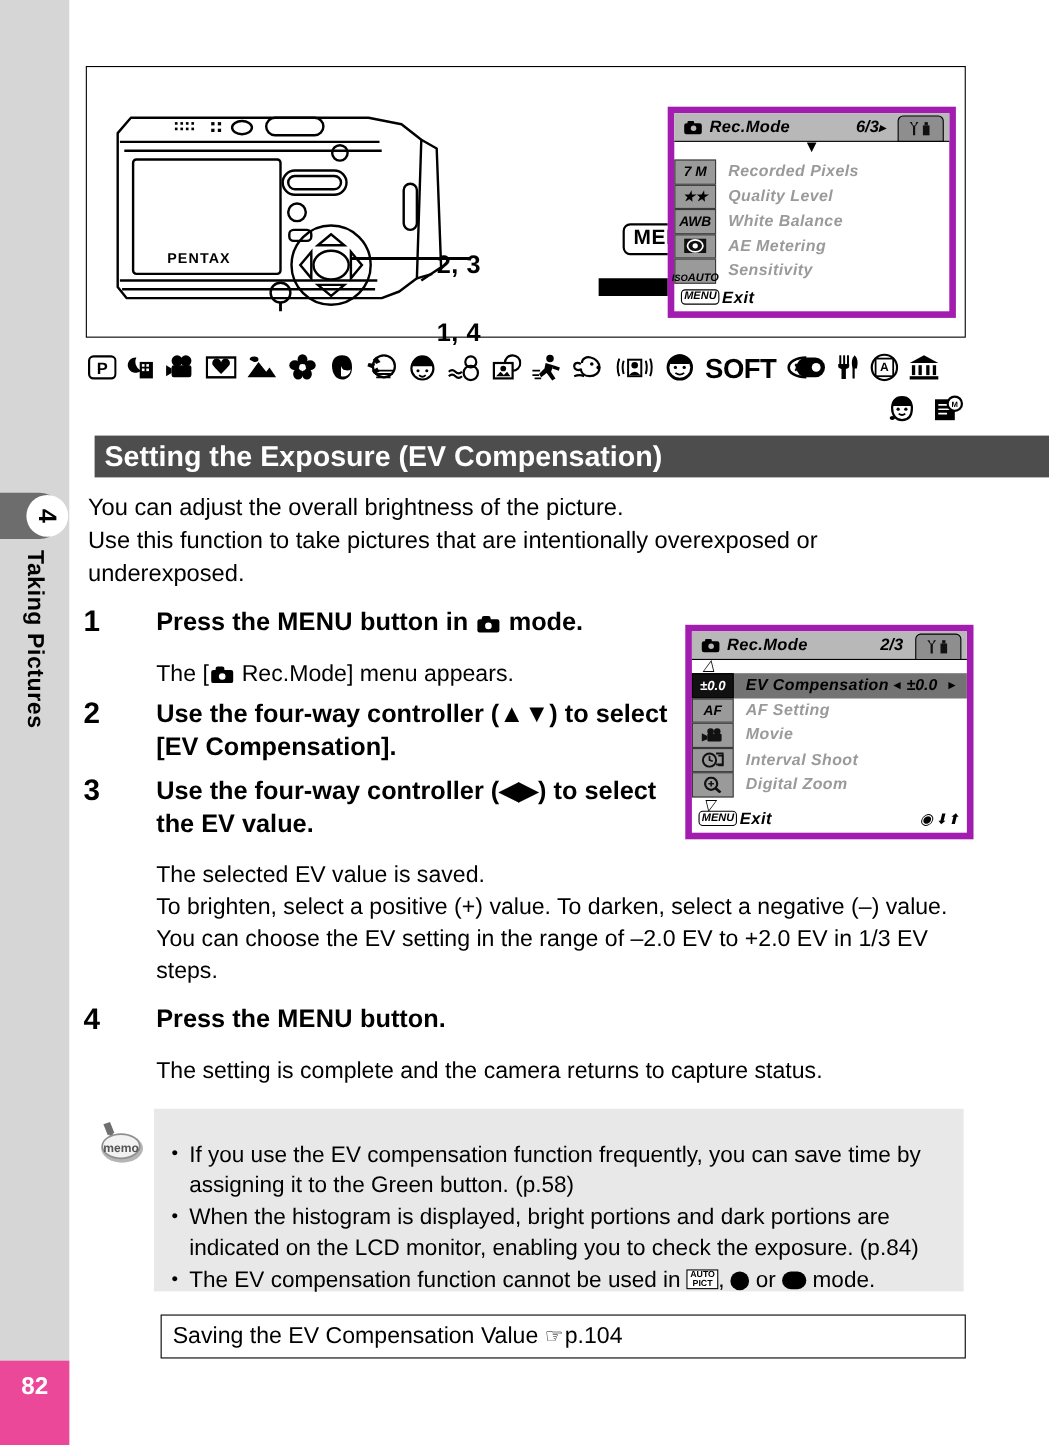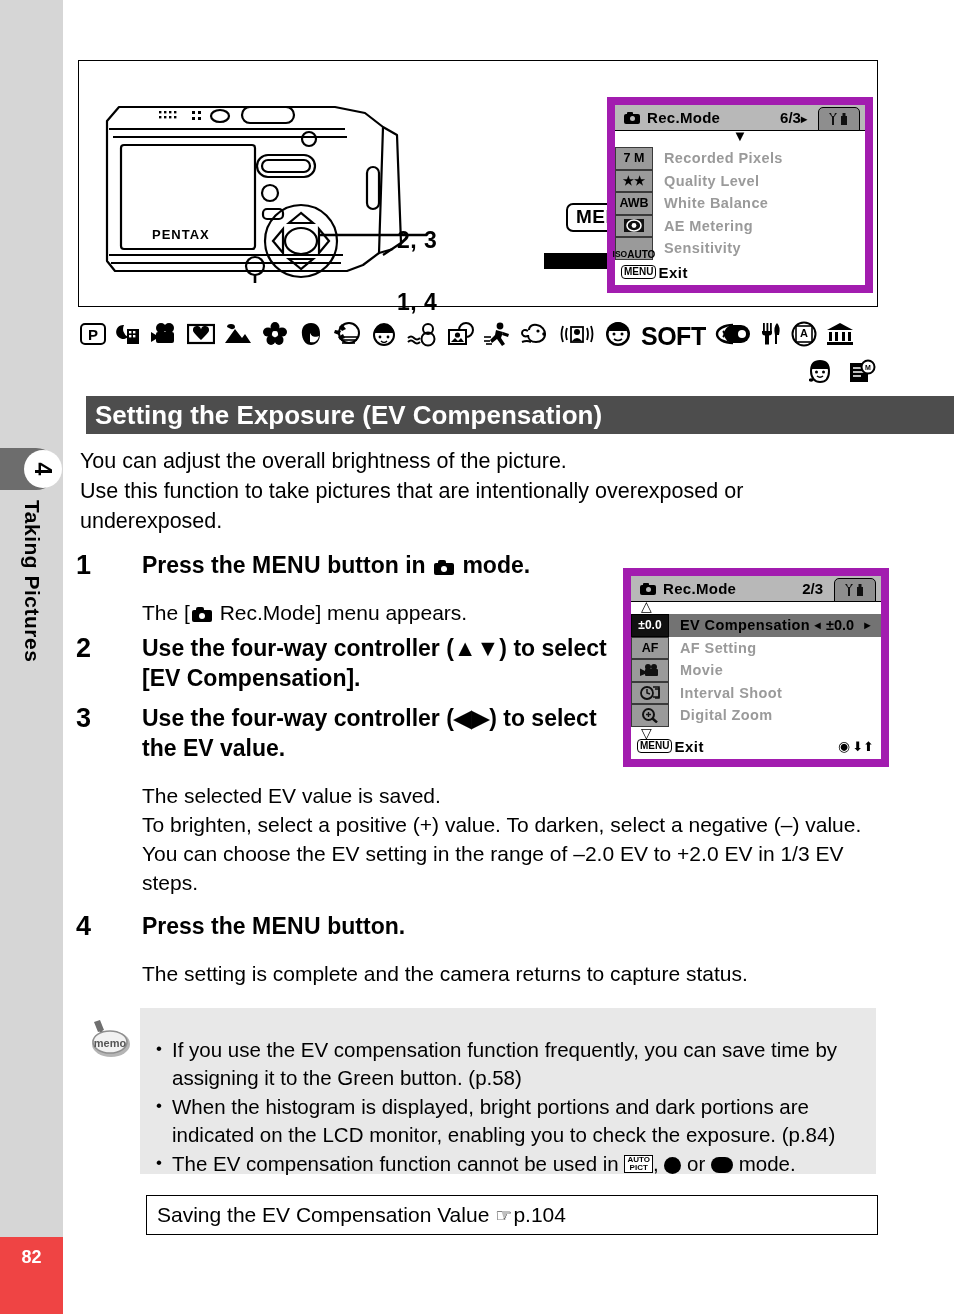--- a/index.html
+++ b/index.html
@@ -32,22 +32,22 @@
     position:absolute;left:0px;top:500px;width:63px;height:320px;
     display:flex;align-items:flex-start;justify-content:center;
   }
   #rail-title span{
     writing-mode:vertical-rl;
     font-size:21px;font-weight:bold;letter-spacing:.5px;
     white-space:nowrap;
   }
   #pagenum{
     position:absolute;left:0;top:1237px;width:63px;height:77px;
-    background:#ef4444;color:#fff;
-    font-size:18px;font-weight:bold;
+    background:#ec4899;color:#fff;
+    font-size:22px;font-weight:bold;
     display:flex;align-items:flex-start;justify-content:center;
     padding-top:10px;box-sizing:border-box;
   }
 
   
   #fig-frame{
     position:absolute;left:78px;top:60px;width:798px;height:245px;
     border:1.5px solid #000;background:#fff;
   }
   #camera-svg{position:absolute;left:18px;top:22px;}
@@ -58,22 +58,23 @@
     font-size:19px;font-weight:bold;letter-spacing:.5px;
     background:#fff;line-height:1.05;
   }
   #arrow-big{position:absolute;left:465px;top:178px;}
   .callout-lbl{
     position:absolute;font-size:23px;font-weight:bold;letter-spacing:.5px;
   }
 
   
   .lcd{
-    position:absolute;background:#ffffff;border:8px solid #a21caf;
+    position:absolute;background:#ffffff;border:6px solid #a21caf;
     font-family:"Liberation Sans",sans-serif;
+    font-style:italic;
   }
   .lcd-titlebar{
     position:relative;height:25px;background:#b8b8b8;
     border-bottom:1px solid #000;
     display:flex;align-items:center;
   }
   .lcd-titlebar .cam-ico{
     width:16px;height:12px;margin-left:9px;margin-right:7px;position:relative;
   }
   .lcd-titlebar .cam-ico .body{

